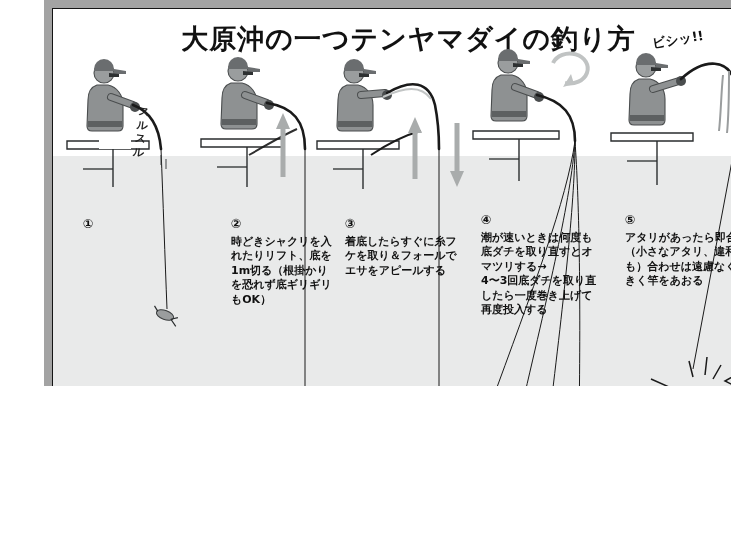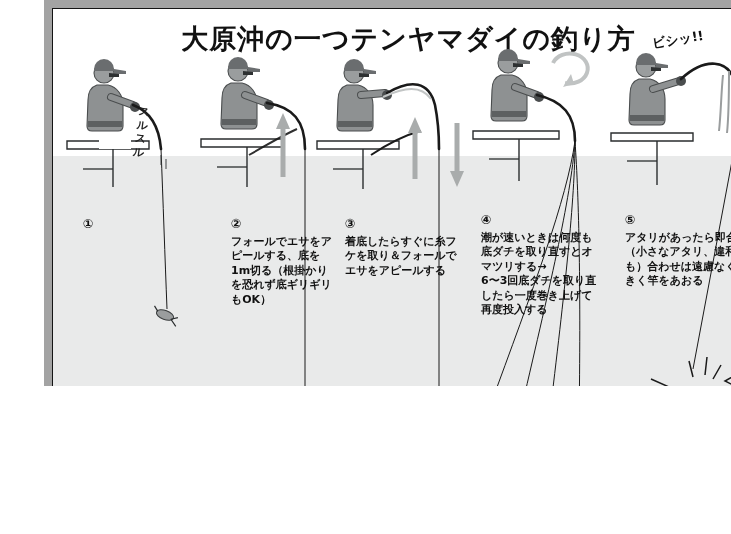--- a/index.html
+++ b/index.html
@@ -385,32 +385,32 @@
 
     <div class="sfx sfx-sp">スルスル</div>
     <div class="sfx sfx-bishi">ビシッ!!</div>
 
     <div class="block b1">
       <span class="num">①</span>
     </div>
 
     <div class="block b2">
       <span class="num">②</span>
-      <span class="body">フォールでエサをアピールする、底を1m切る（根掛かりを恐れず底ギリギリもOK）</span>
+      <span class="body">時どきシャクリを入れたりリフト、底を1m切る（根掛かりを恐れず底ギリギリもOK）</span>
     </div>
 
     <div class="block b3">
       <span class="num">③</span>
       <span class="body">着底したらすぐに糸フケを取り＆フォールでエサをアピールする</span>
     </div>
 
     <div class="block b4">
       <span class="num">④</span>
       <span class="body">潮が速いときは何度も底ダチを取り直すとオマツリする→
-6〜3回底ダチを取り直したら一度巻き上げて再度投入する</span>
+4〜3回底ダチを取り直したら一度巻き上げて再度投入する</span>
     </div>
 
     <div class="block b5">
       <span class="num">⑤</span>
       <span class="body">アタリがあったら即合わせ（小さなアタリ、違和感でも）合わせは遠慮なく鋭く大きく竿をあおる</span>
     </div>
 
     <div class="annot annot-1m">1m
 くらい</div>
 

